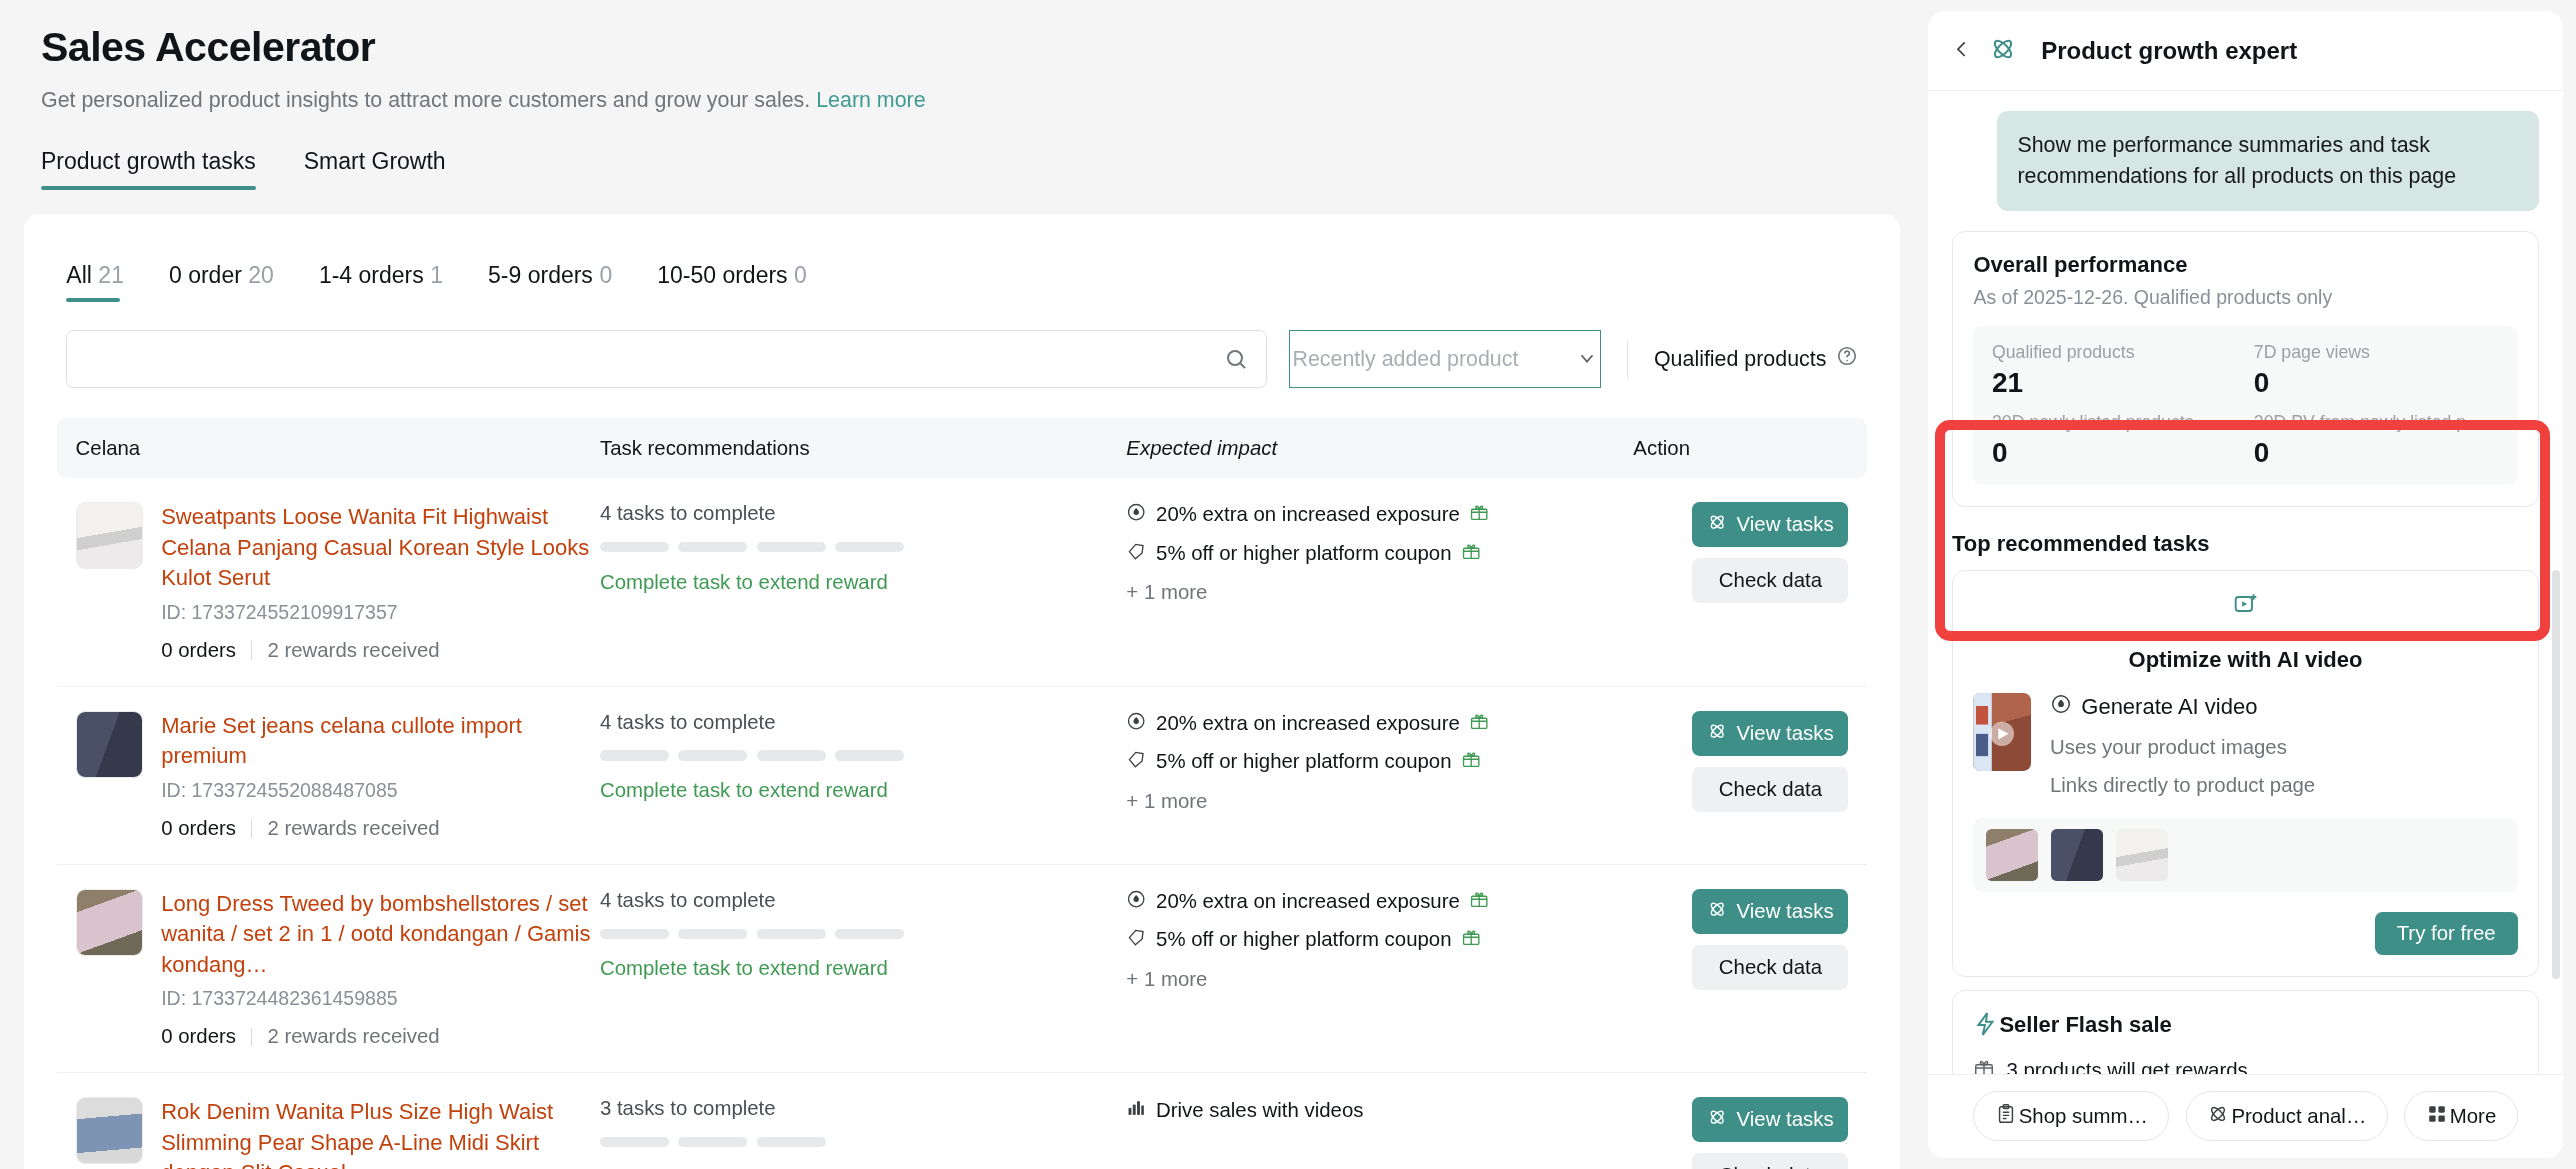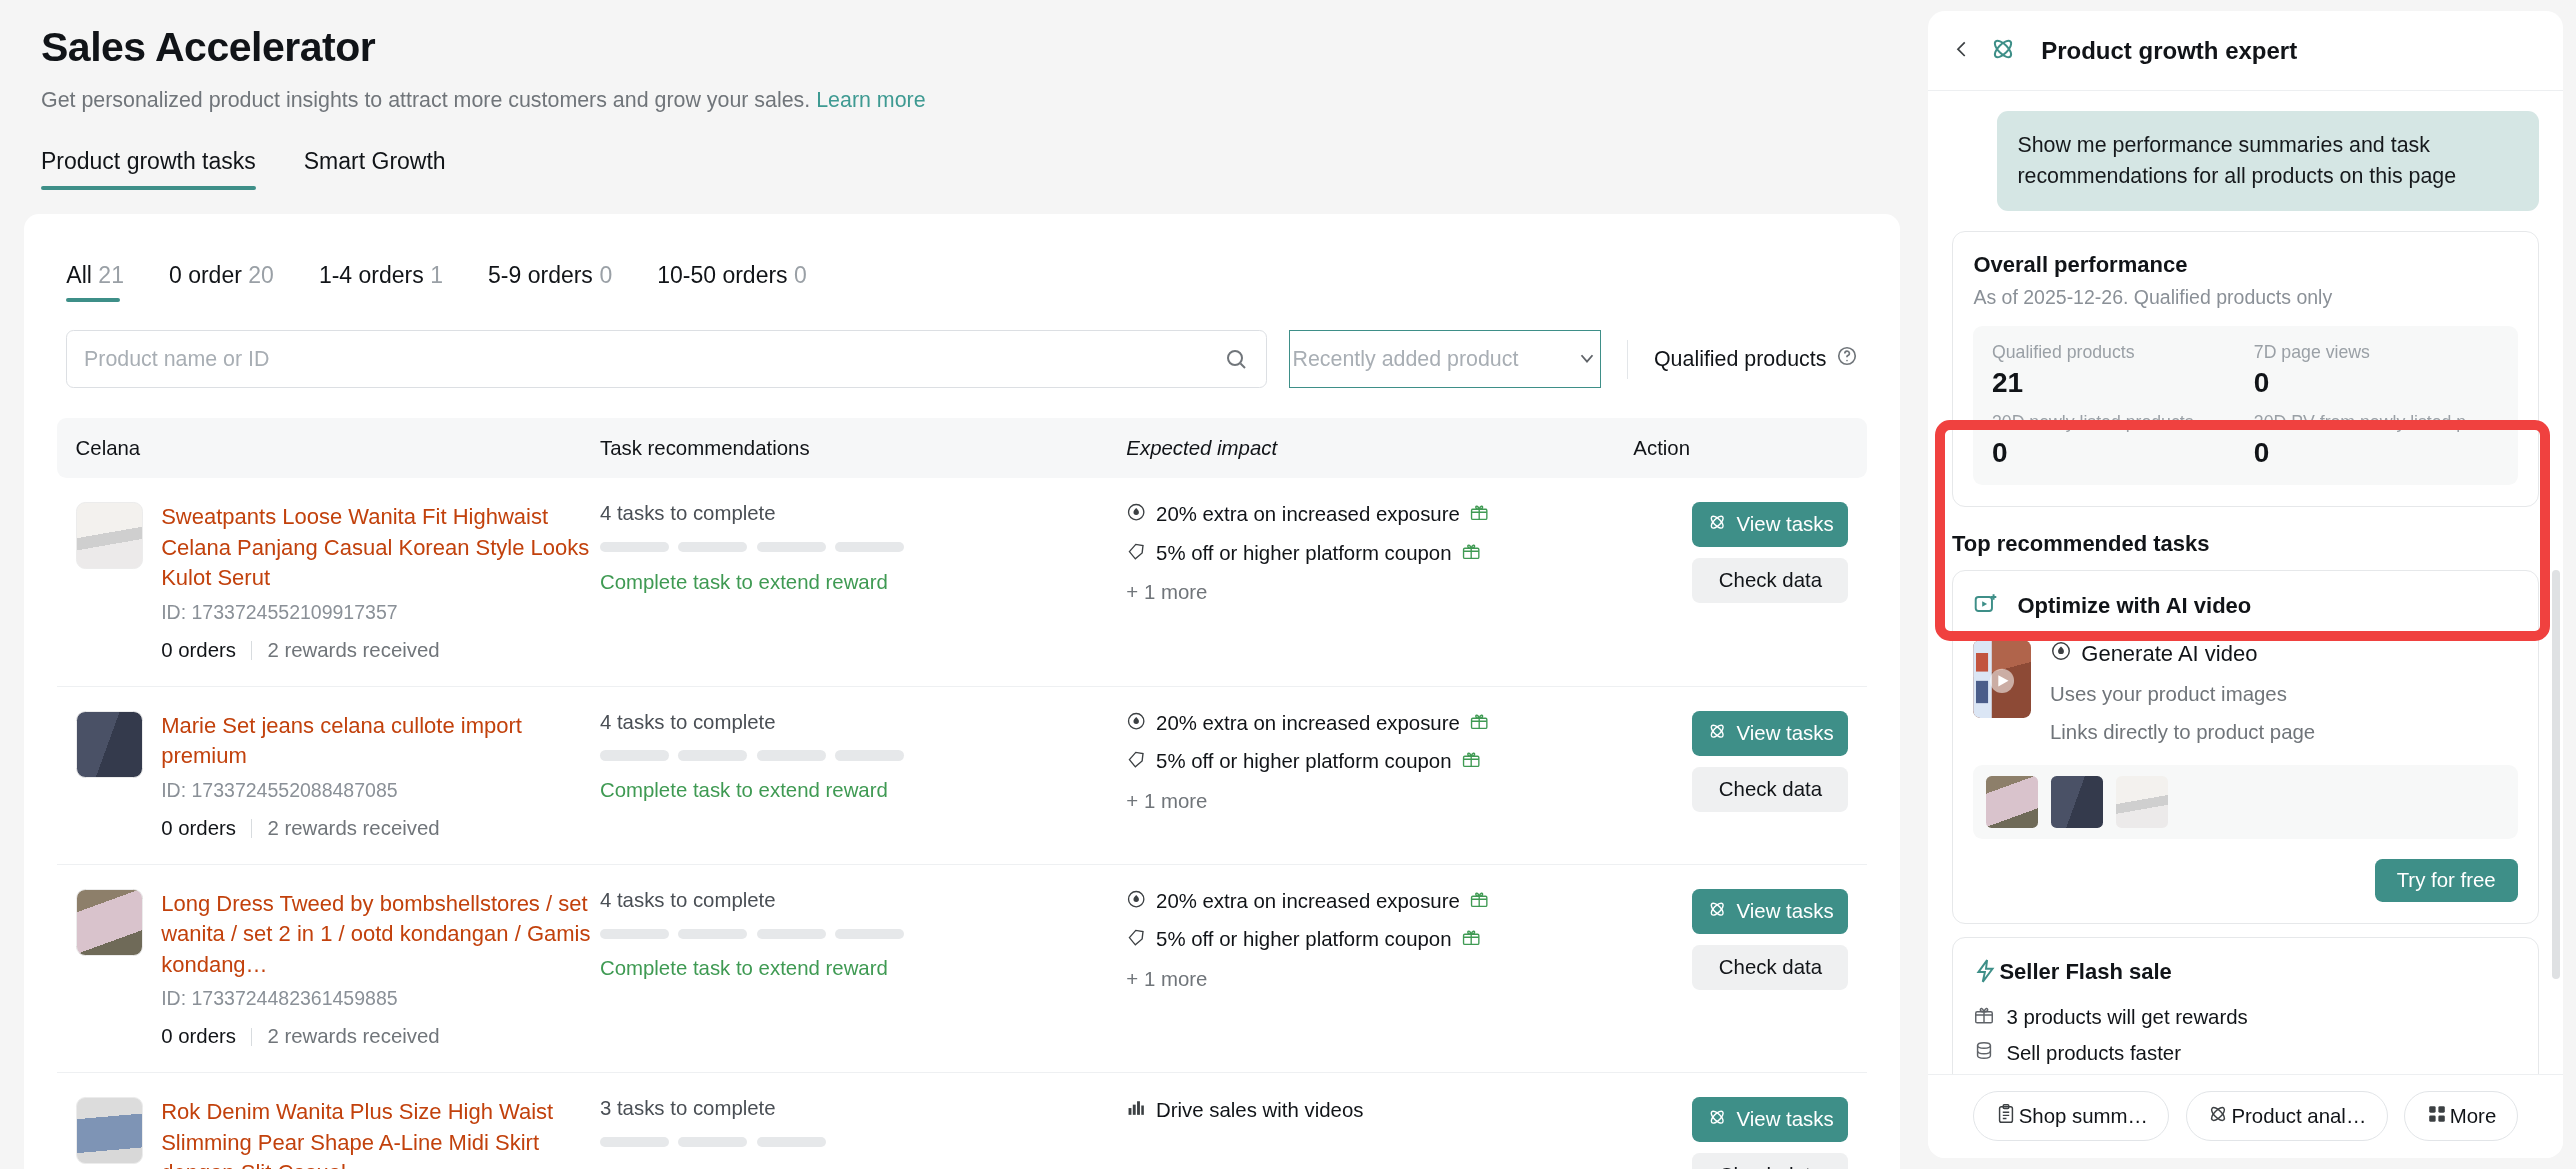--- a/index.html
+++ b/index.html
@@ -180,21 +180,21 @@
   }
   .m-lbl { font-size: 17.7px; color: #9aa0a6; white-space: nowrap; overflow: hidden; text-overflow: ellipsis; }
   .m-val { font-size: 28px; font-weight: bold; color: #111418; margin-top: 3.7px; }
 
   .sec-title { font-size: 22px; font-weight: bold; color: #111418; margin-top: 24px; }
 
   .task-card {
     margin-top: 13px; border: 1.4px solid #e6e8ea; border-radius: 13px;
     padding: 20.4px; position: relative;
   }
-  .task-hd { display: flex; align-items: center; gap: 18px; }
+  .task-hd { display: flex; align-items: center; gap: 27px; flex-direction: column; }
   .task-hd .t { font-size: 22px; font-weight: bold; color: #111418; }
   .vid-row { display: flex; gap: 18.6px; margin-top: 20.4px; }
   .vid-thumb {
     width: 58px; height: 78px; border-radius: 7.4px; flex: none;
     overflow: hidden; position: relative; background: #cfd4e0;
   }
   .gen-line { display: flex; align-items: center; gap: 9.3px; font-size: 22px; color: #111418; }
   .vid-sub { font-size: 20.4px; color: #70757a; margin-top: 15px; }
   .strip {
     margin-top: 20.4px; background: #f7f8f8; border-radius: 9.3px;
@@ -276,21 +276,20 @@
           <div class="order-tab">
             <span>5-9 orders</span><span class="cnt">0</span>
           </div>
           <div class="order-tab">
             <span>10-50 orders</span><span class="cnt">0</span>
           </div>
         </div>
 
         <div class="search-row">
           <div class="search-box">
-            <input placeholder="Product name or ID" style="">
             <span class="search-ic">
               <svg width="24" height="24" viewBox="0 0 24 24" fill="none" stroke="#70757a" stroke-width="2">
                 <circle cx="11" cy="11" r="7"></circle>
                   <line x1="16.5" y1="16.5" x2="21" y2="21"></line>
               </svg>
             </span>
           </div>
           <div class="sel-box">
             <span class="lbl">Recently added product</span>
             <span>

